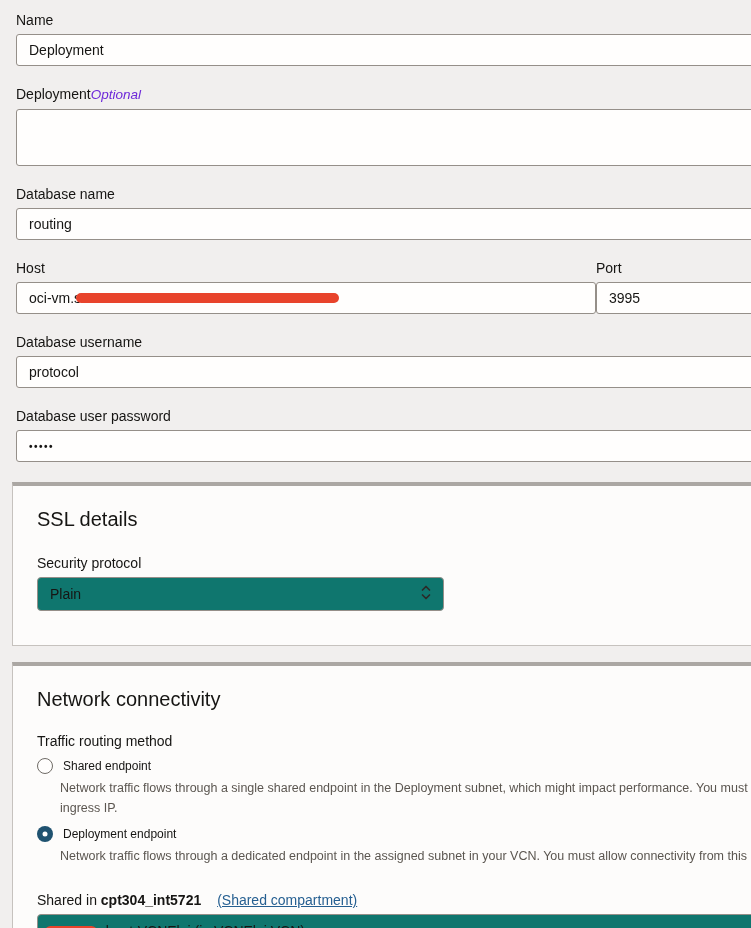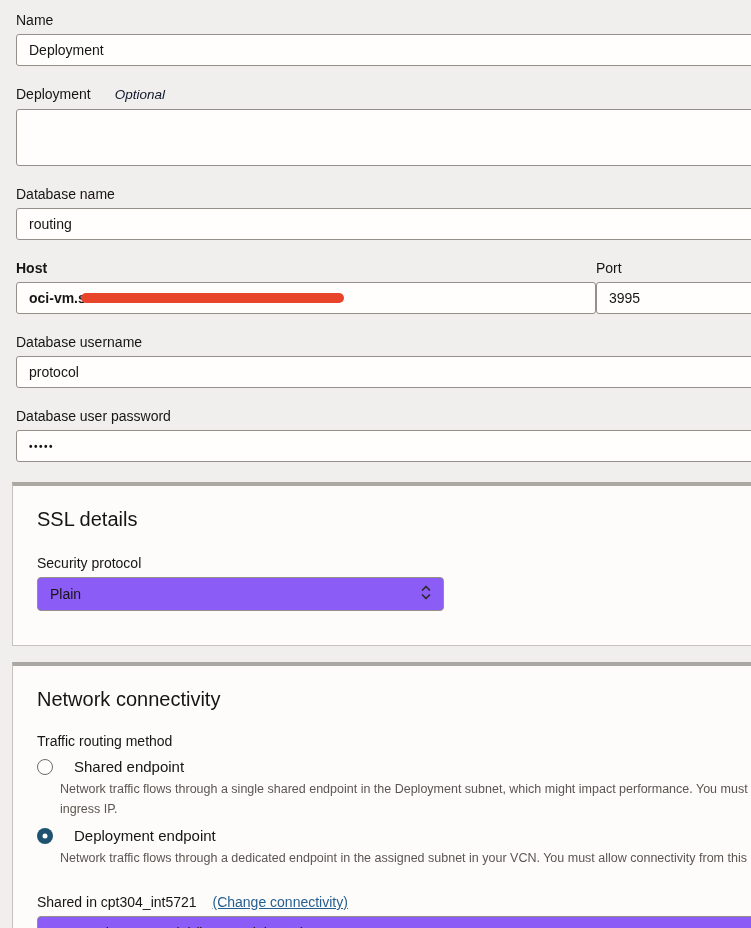--- a/index.html
+++ b/index.html
@@ -10,34 +10,34 @@
     color: #161513;
   }
   .page { position: relative; width: 960px; padding-top: 12px; }
 
   
   .field { margin: 0 0 20px 16px; }
   .field-label {
     display: block; font-size: 14px; line-height: 16px;
     color: #161513; margin-bottom: 6px;
   }
-  .optional-tag { font-style: italic; color: #0f172a; margin-left: 24px; font-size: 13.5px; }
+  .optional-tag { font-style: italic; color: #6d28d9; margin-left: 0; font-size: 13.5px; }
   .textbox {
     box-sizing: border-box; height: 32px; width: 928px;
     background: #fffefd; border: 1px solid #958f89; border-radius: 3px;
     display: flex; align-items: center; padding: 0 12px;
     font-size: 14px; color: #161513; white-space: nowrap; overflow: hidden;
   }
   .textarea-box {
     box-sizing: border-box; height: 57px; width: 928px;
     background: #fffefd; border: 1px solid #958f89; border-radius: 3px;
   }
   .row { display: flex; margin: 0 0 20px 16px; }
   .row .field { margin: 0; }
-  .host-col { width: 580px; font-weight: bold; }
+  .host-col { width: 580px; }
   .host-col .textbox { width: 580px; }
   .port-col { margin-left: 29px; }
   .port-col .textbox { width: 319px; }
 
   .pwd-dots { font-size: 10px; letter-spacing: 1.5px; font-weight: bold; }
 
   
   .redact-pill {
     display: inline-block; height: 10px; border-radius: 6px;
     background: #e8432b; vertical-align: middle;
@@ -55,21 +55,21 @@
     padding: 0 24px;
   }
   .card-title {
     font-size: 20px; font-weight: 400; color: #161513;
     margin: 21px 0 0 0; line-height: 24px;
   }
   .card .field-label { margin-top: 24px; }
 
   .selectbox {
     box-sizing: border-box; height: 34px; width: 407px;
-    background: #8b5cf6; border: 1px solid #958f89; border-radius: 4px;
+    background: #0f766e; border: 1px solid #958f89; border-radius: 4px;
     display: flex; align-items: center; padding: 0 12px;
     font-size: 14px; position: relative; white-space: nowrap; overflow: hidden;
   }
   .select-caret { position: absolute; right: 11px; top: 50%; transform: translateY(-50%); }
   .subnet-selectbox { width: 888px; margin-top: 6px; }
   .ssl-bottom-pad { height: 34px; }
 
   
   .group-label { font-size: 14px; margin: 20px 0 9px 0; }
   .radio-option { display: flex; align-items: center; margin-top: 2px; }
@@ -78,30 +78,30 @@
     border: 1px solid #6f6b66; background: #fffefd; flex: 0 0 auto;
   }
   .radio-circle.selected {
     border: none; background: #1f5270; position: relative;
   }
   .radio-circle.selected::after {
     content: ""; position: absolute; left: 50%; top: 50%;
     width: 5px; height: 5px; border-radius: 50%; background: #fffefd;
     transform: translate(-50%, -50%);
   }
-  .radio-label { font-size: 15px; margin-left: 21px; }
+  .radio-label { font-size: 12px; margin-left: 10px; }
   .radio-desc {
     margin: 4px 0 8px 23px; color: #5b5650;
     font-size: 12.5px; line-height: 20px;
   }
   .desc-line { white-space: nowrap; }
 
   
   .subnet-line { margin-top: 26px; font-size: 14px; }
-  .subnet-compartment { font-weight: normal; }
+  .subnet-compartment { font-weight: bold; }
   .change-link {
     color: #255f91; text-decoration: underline; margin-left: 12px; cursor: pointer;
   }
 </style>
 </head>
 <body>
 
 <div class="page">
 
   <div class="field">
@@ -186,21 +186,21 @@
       <span class="radio-circle selected"></span>
       <span class="radio-label">Deployment endpoint</span>
     </div>
     <div class="radio-desc">
       <div class="desc-line">Network traffic flows through a dedicated endpoint in the assigned subnet in your VCN. You must allow connectivity from this connection's ingress IPs.</div>
     </div>
 
     <div class="subnet-line">
       <span>Shared in</span>
       <span class="subnet-compartment">cpt304_int5721</span>
-      <span class="change-link">(Change connectivity)</span>
+      <span class="change-link">(Shared compartment)</span>
     </div>
     <div class="selectbox subnet-selectbox">
       <span class="redact-pill redact-subnet"></span>
       <span>ubnet-VCNEloi (in VCNEloi VCN)</span>
     </div>
 
   </div>
 
 </div>
 

